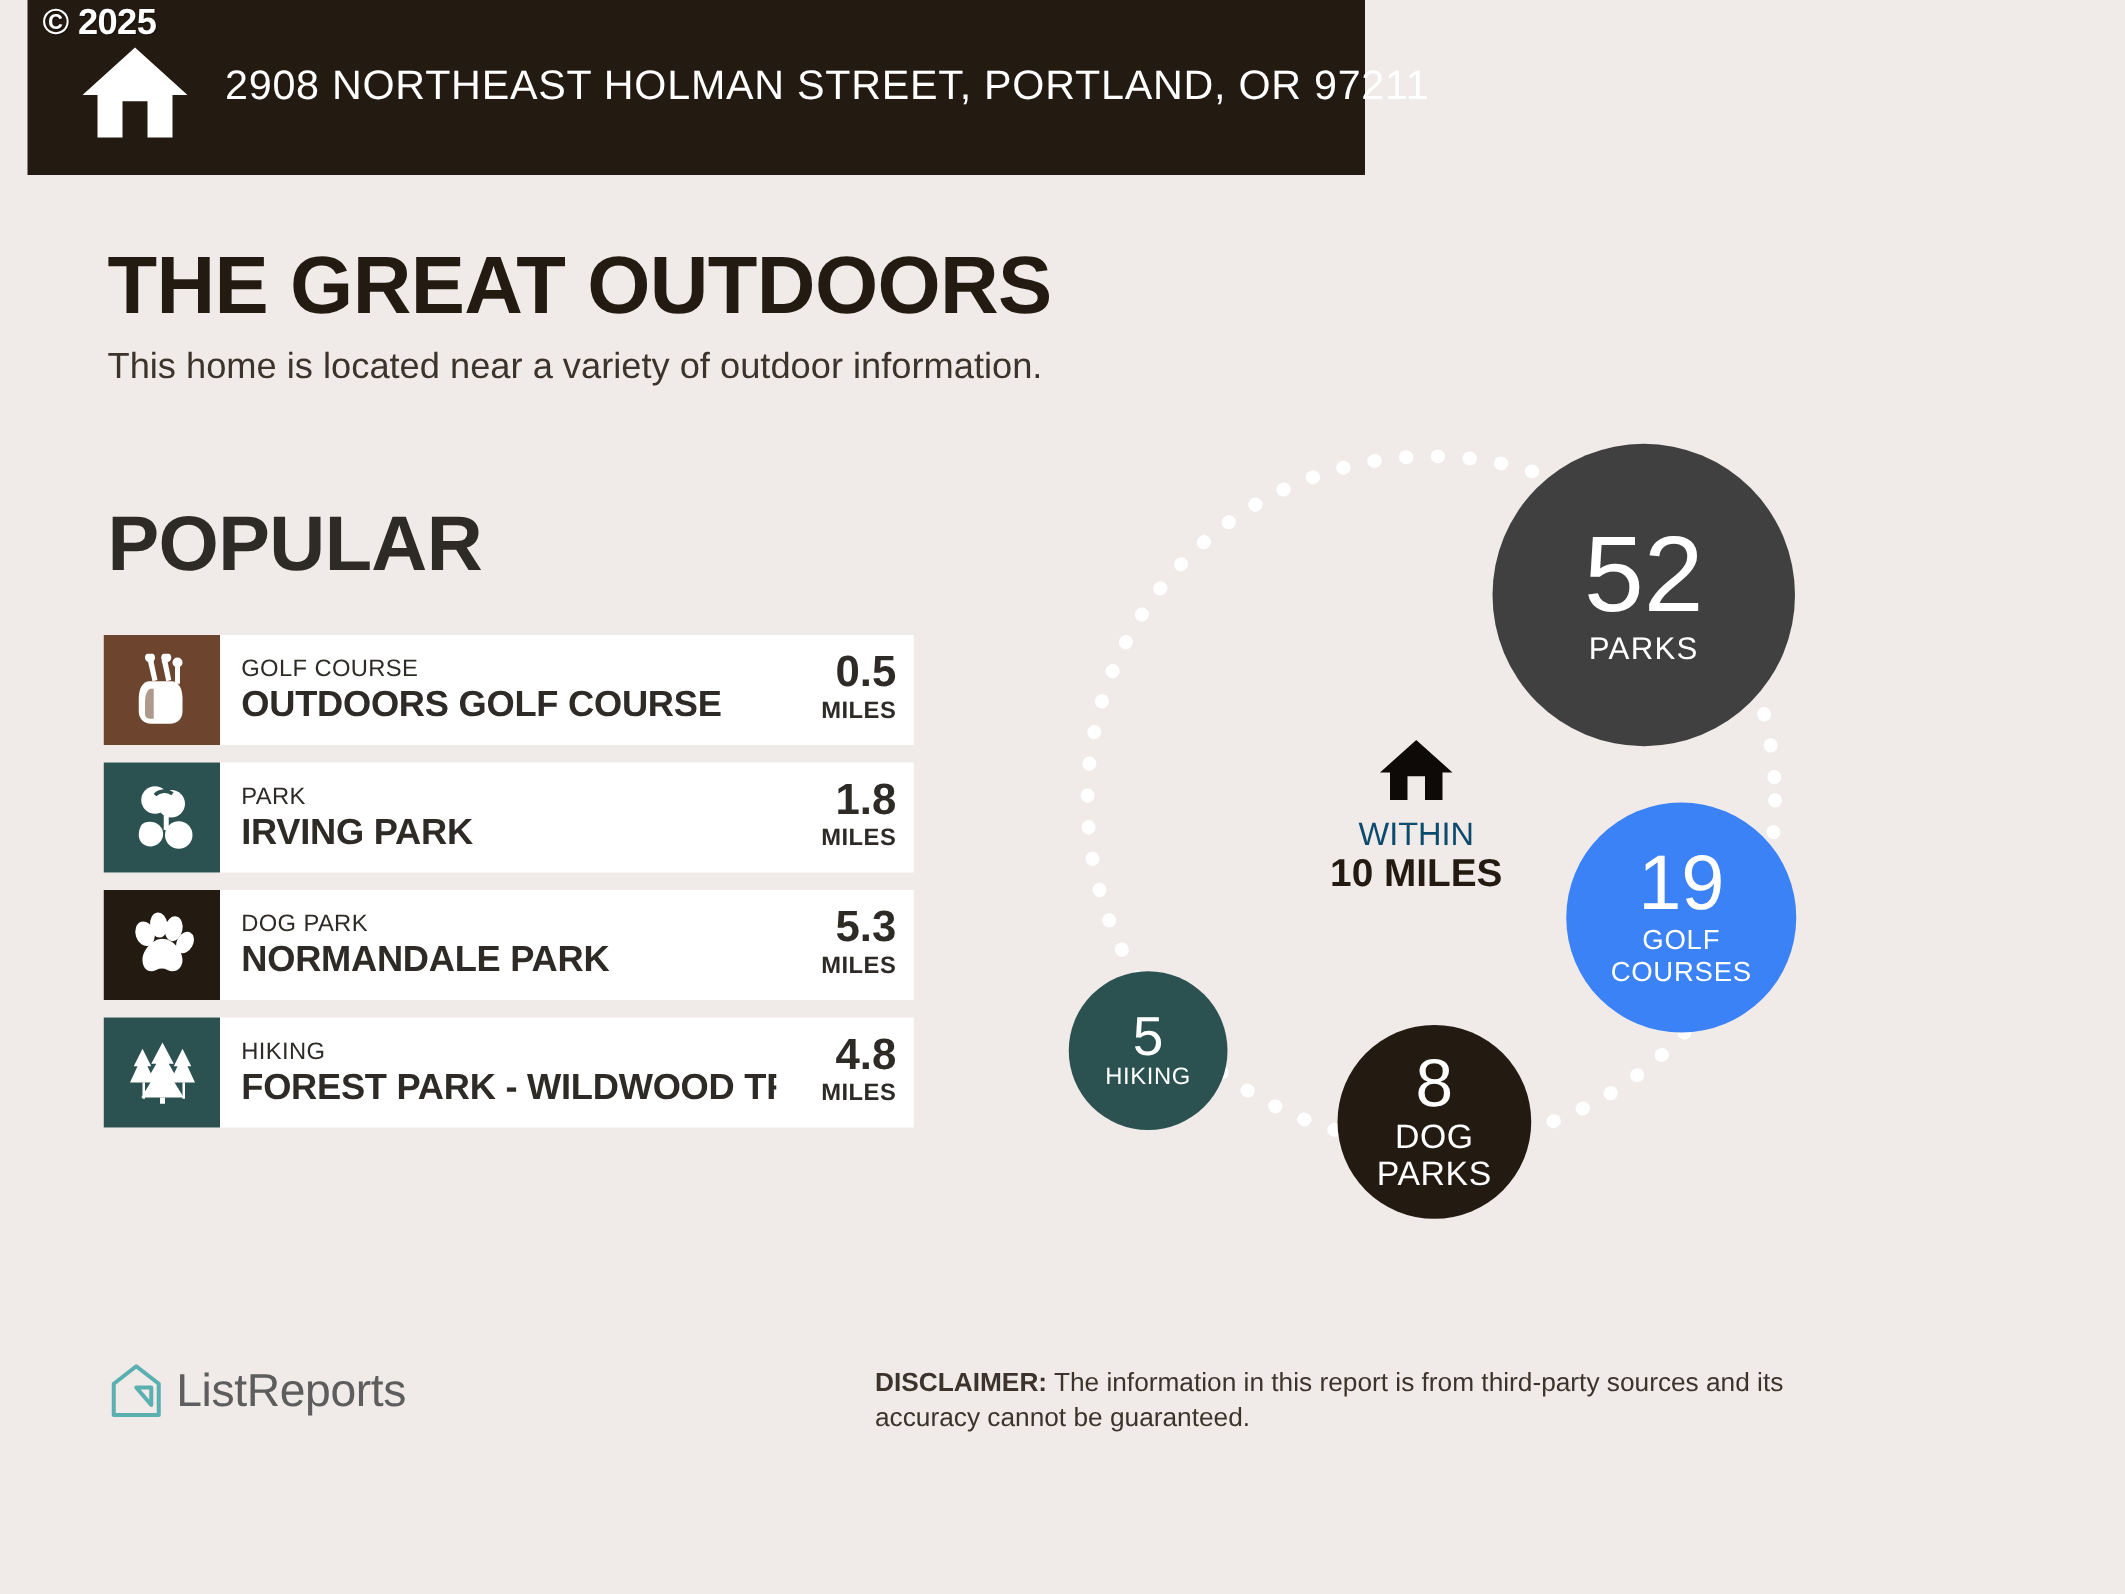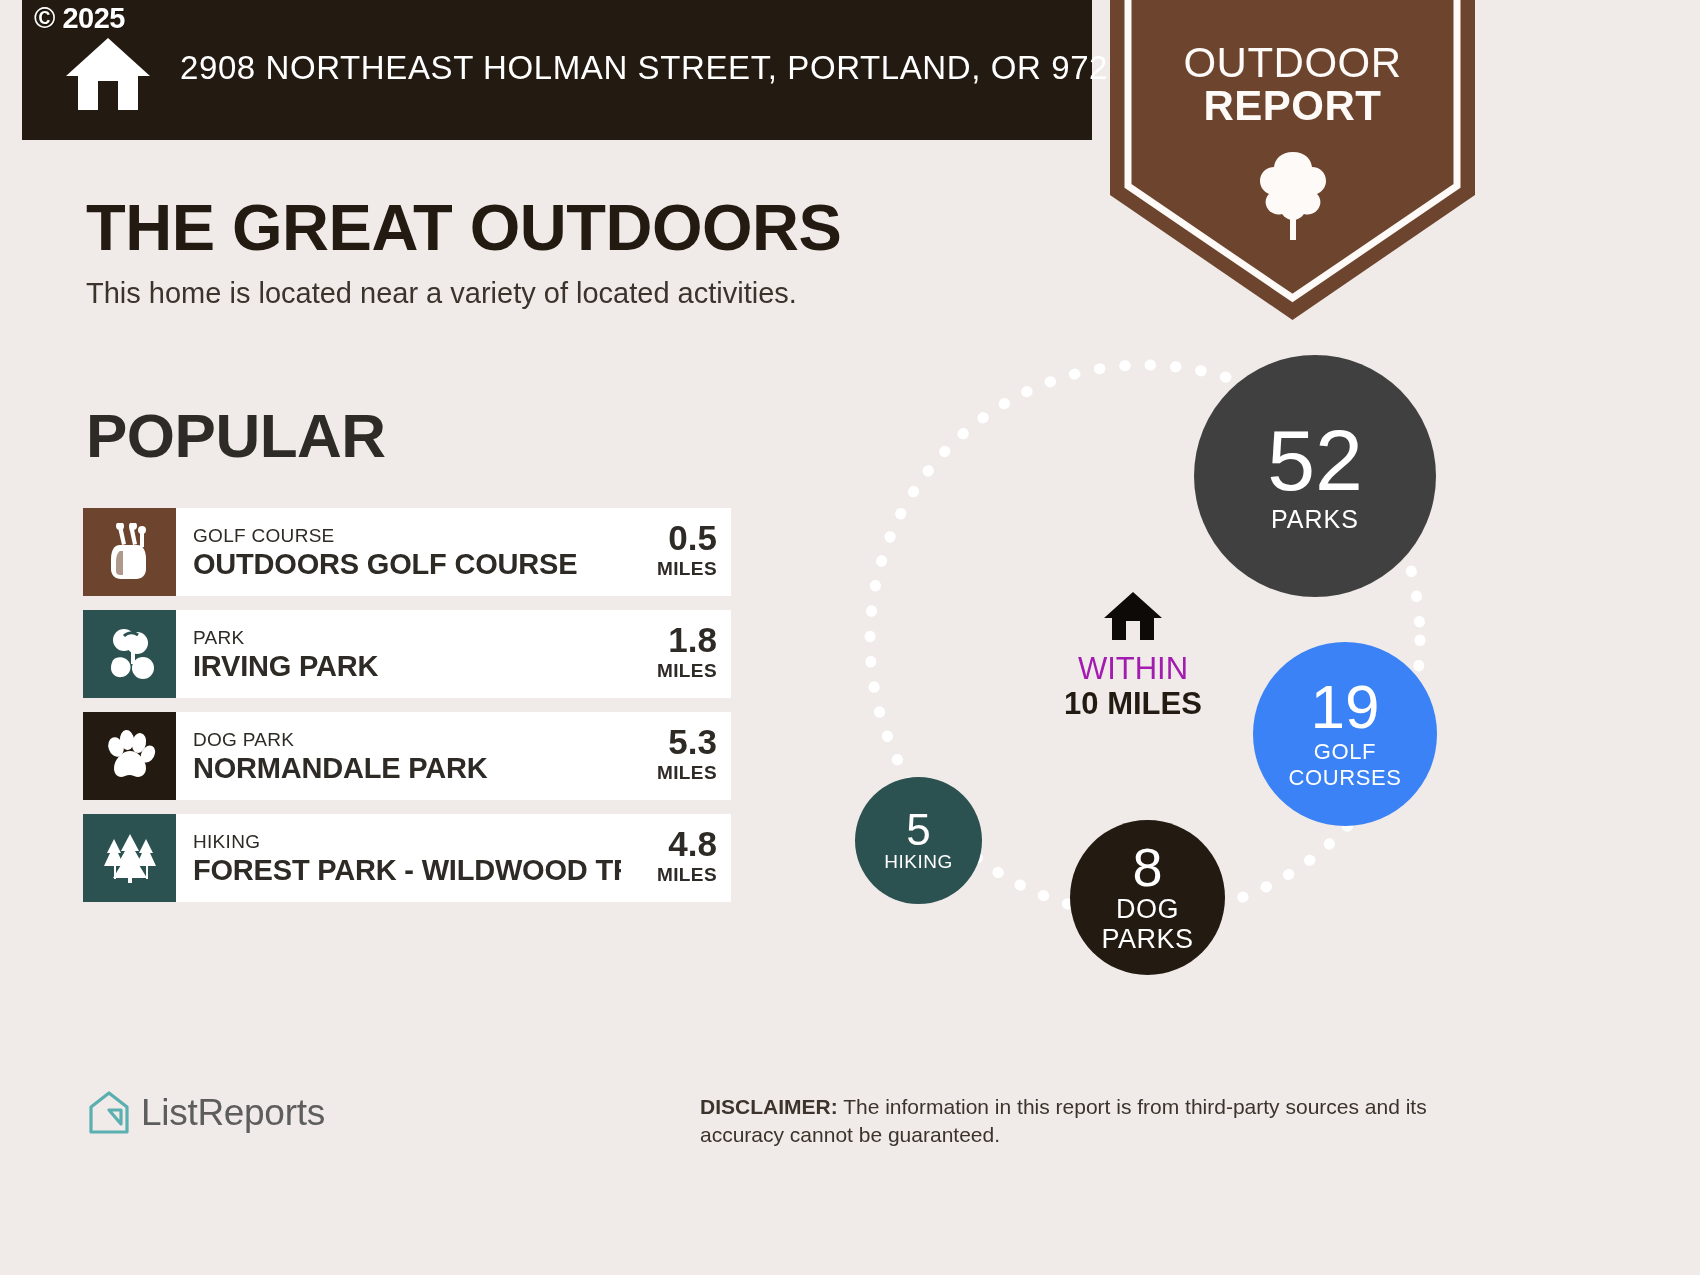--- a/index.html
+++ b/index.html
@@ -234,22 +234,22 @@
 
   .center-block {
     position: absolute;
     left: 198px;
     top: 250px;
     width: 230px;
     text-align: center;
   }
   .center-home { width: 62px; height: 52px; }
   .center-l1 {
-    font-size: 31px;
-    color: #a21caf;
+    font-size: 26px;
+    color: #0c4a6e;
     line-height: 1.12;
     margin-top: 6px;
   }
   .center-l2 {
     font-size: 31px;
     font-weight: bold;
     color: #231a12;
     line-height: 1.12;
   }
 
@@ -287,37 +287,23 @@
   <div class="topbar"></div>
 
   <div class="copyright">© 2025</div>
 
   <svg class="home-icon-top" viewBox="0 0 92 78">
     <path d="M46 3 L88 41 L76 41 L76 75 L56 75 L56 46 L36 46 L36 75 L16 75 L16 41 L4 41 Z" fill="#ffffff"></path>
   </svg>
 
   <div class="address">2908 NORTHEAST HOLMAN STREET, PORTLAND, OR 97211</div>
 
-  <div class="badge">
-    <svg width="365" height="320" viewBox="0 0 365 320">
-      <path d="M0 0 L365 0 L365 195 L182.5 320 L0 195 Z" fill="#6d452e"></path>
-      <path d="M18 0 L18 186 L182.5 298 L347 186 L347 0" fill="none" stroke="#fdfaf7" stroke-width="7"></path>
-    </svg>
-    <div class="badge-txt">
-      <div class="l1">OUTDOOR</div>
-      <div class="l2">REPORT</div>
-    </div>
-    <svg class="badge-tree" viewBox="0 0 78 92">
-      <path d="M39 2 C27 2 21 9 20 17 C12 17 6 23 6 31 C6 37 10 42 15 44 C12 47 11 51 12 55 C14 62 21 66 28 64 C31 68 35 70 39 70 C43 70 47 68 50 64 C57 66 64 62 66 55 C67 51 66 47 63 44 C68 42 72 37 72 31 C72 23 66 17 58 17 C57 9 51 2 39 2 Z" fill="#fdfaf7"></path>
-      <path d="M36 52 L36 90 L42 90 L42 52 Z M39 64 L54 52 L57 55 L39 69 Z M39 62 L25 51 L22 54 L39 67 Z" fill="#fdfaf7"></path>
-    </svg>
-  </div>
 
   <div class="h-title">THE GREAT OUTDOORS</div>
-  <div class="h-sub">This home is located near a variety of located activities.</div>
+  <div class="h-sub">This home is located near a variety of outdoor information.</div>
   <div class="h-popular">POPULAR</div>
 
   <div class="list">
 
     <div class="row">
       <div class="row-ico" style="background:#6d452e">
         <svg width="52" height="58" viewBox="0 0 52 58">
           <path d="M18 3 C15 3 14 6 15 9 L18 22 L22 21 L19 7 C19 5 20 4 19 3 Z" fill="#fff"></path>
           <circle cx="16" cy="3" r="4" fill="#fff"></circle>
           <path d="M28 2 C25 3 25 6 26 8 L29 22 L33 21 L30 6 C30 4 30 3 29 2 Z" fill="#fff"></path>

